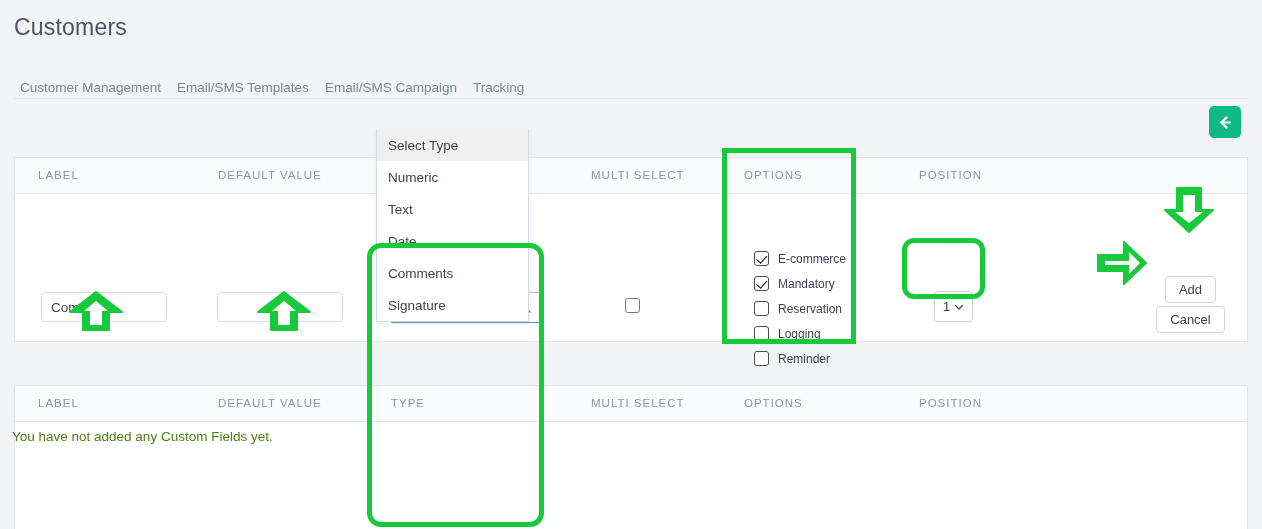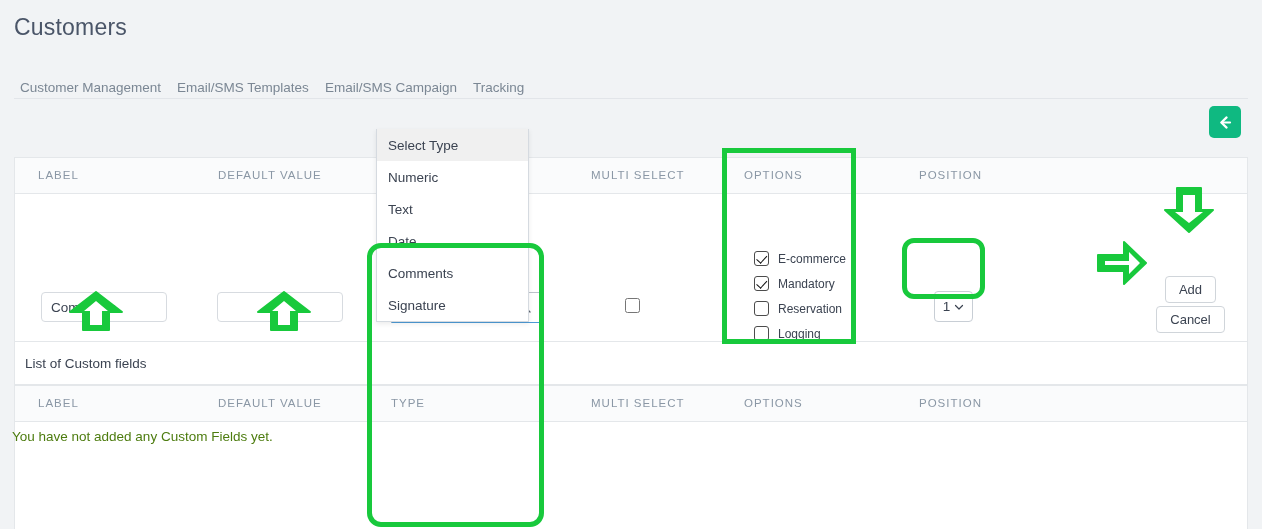--- a/index.html
+++ b/index.html
@@ -267,23 +267,20 @@
             <path d="M1.5 3.5L5 7l3.5-3.5" fill="none" stroke="#3b4351" stroke-width="1.2" stroke-linecap="round" stroke-linejoin="round"></path>
           </svg>
         </span>
       </div>
 
       <button class="act-btn" id="btn-add">Add</button>
       <button class="act-btn" id="btn-cancel">Cancel</button>
     </div>
   </div>
 
-  <div class="list-strip">
-    <span>List of Custom fields</span>
-  </div>
 
   <div class="table" id="table-bottom">
     <div class="thead">
       <div class="th c-label">LABEL</div>
       <div class="th c-default">DEFAULT VALUE</div>
       <div class="th c-type">TYPE</div>
       <div class="th c-multi">MULTI SELECT</div>
       <div class="th c-options">OPTIONS</div>
       <div class="th c-pos">POSITION</div>
     </div>

